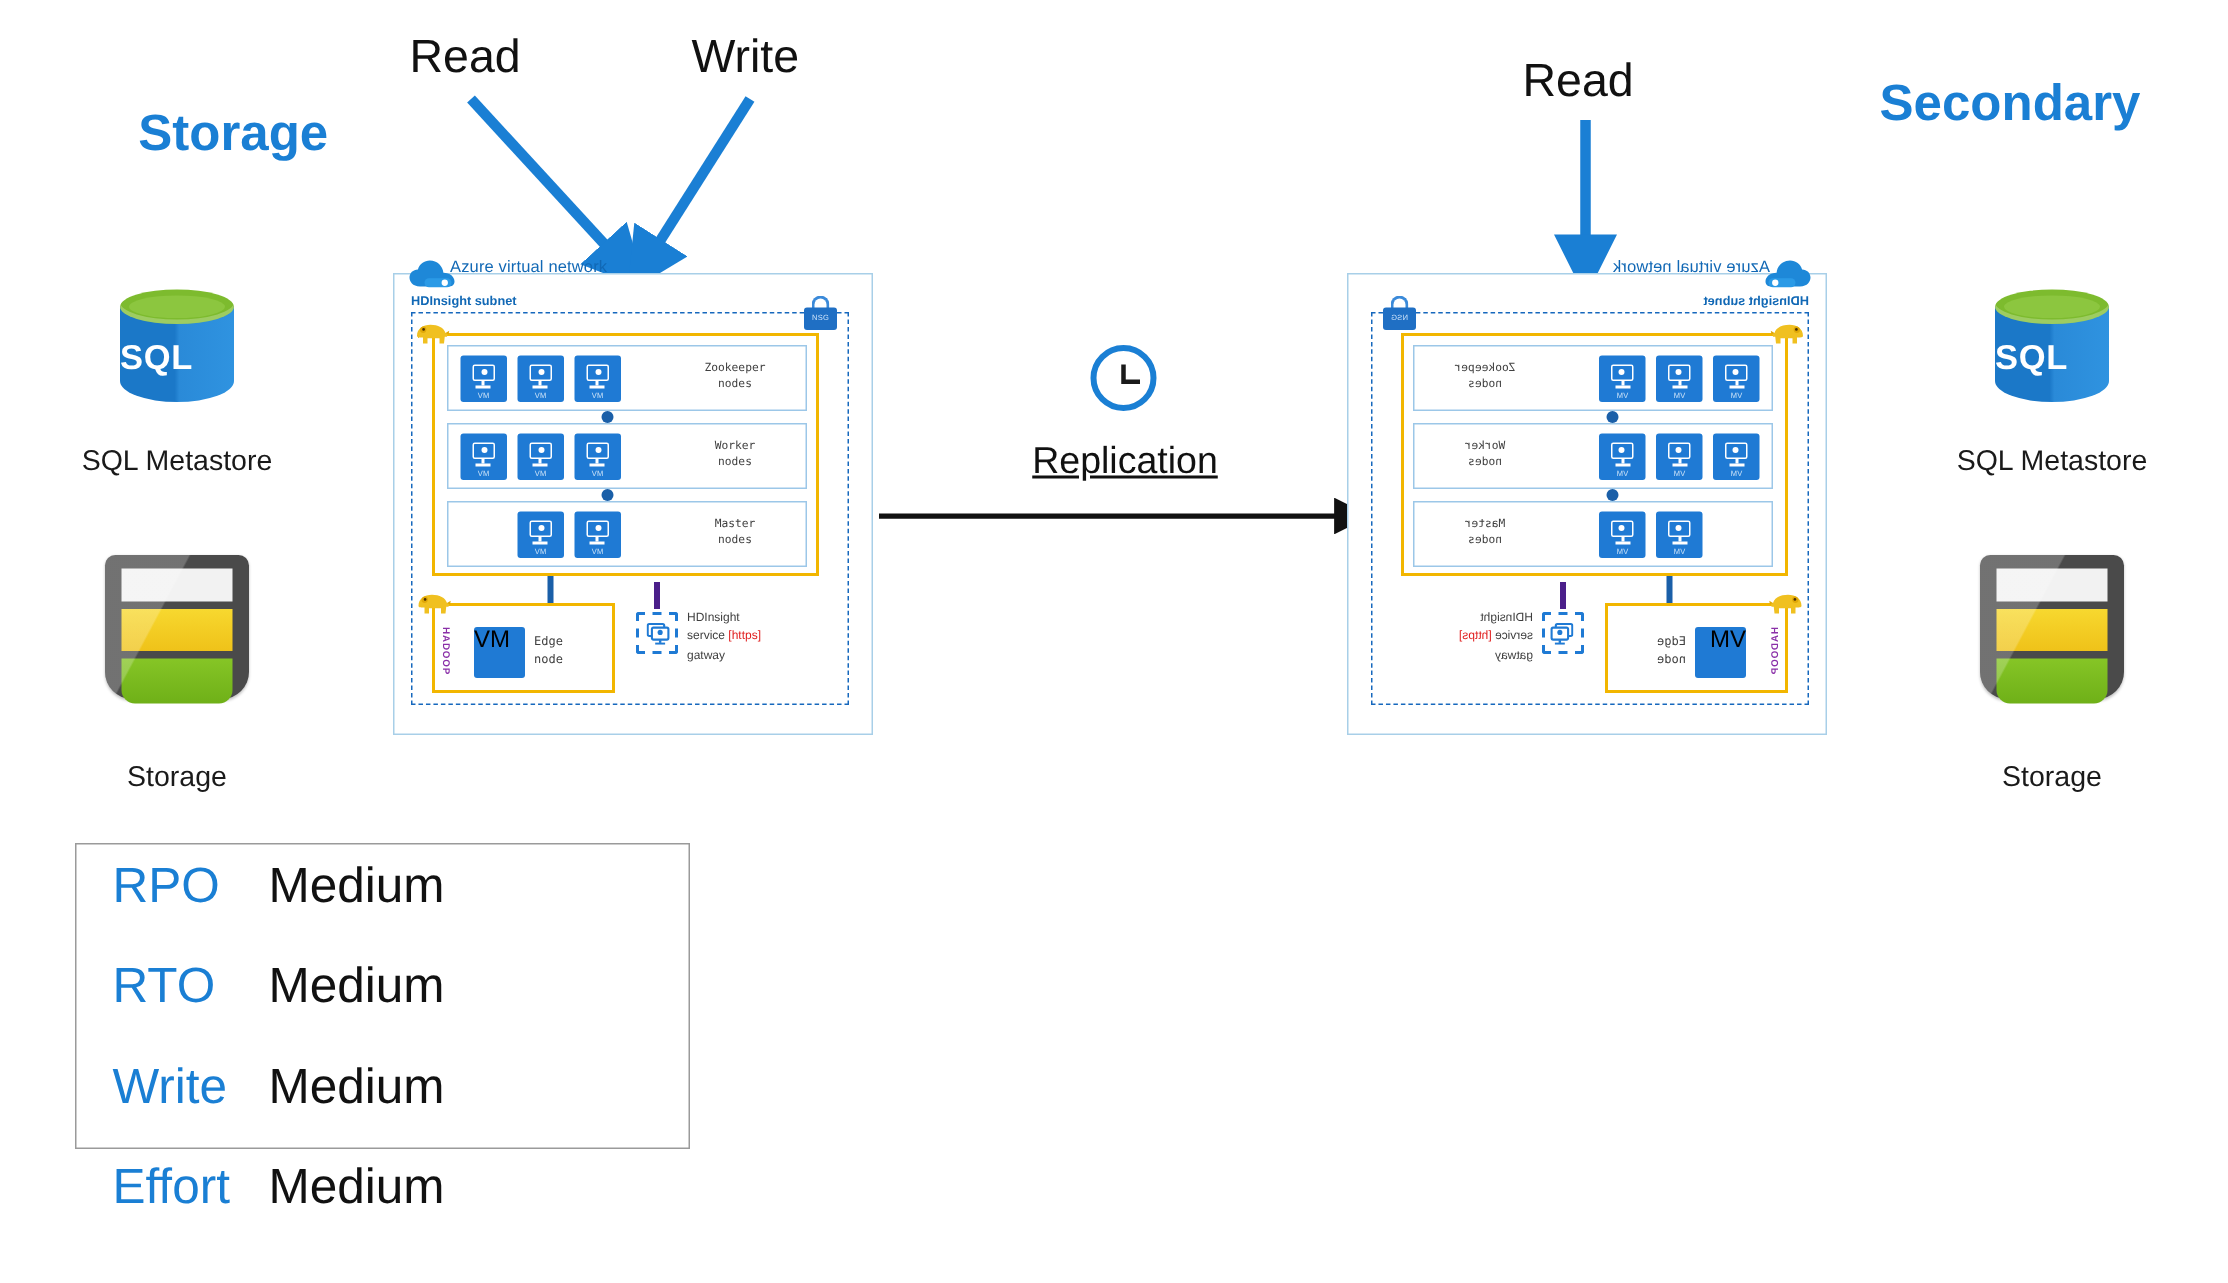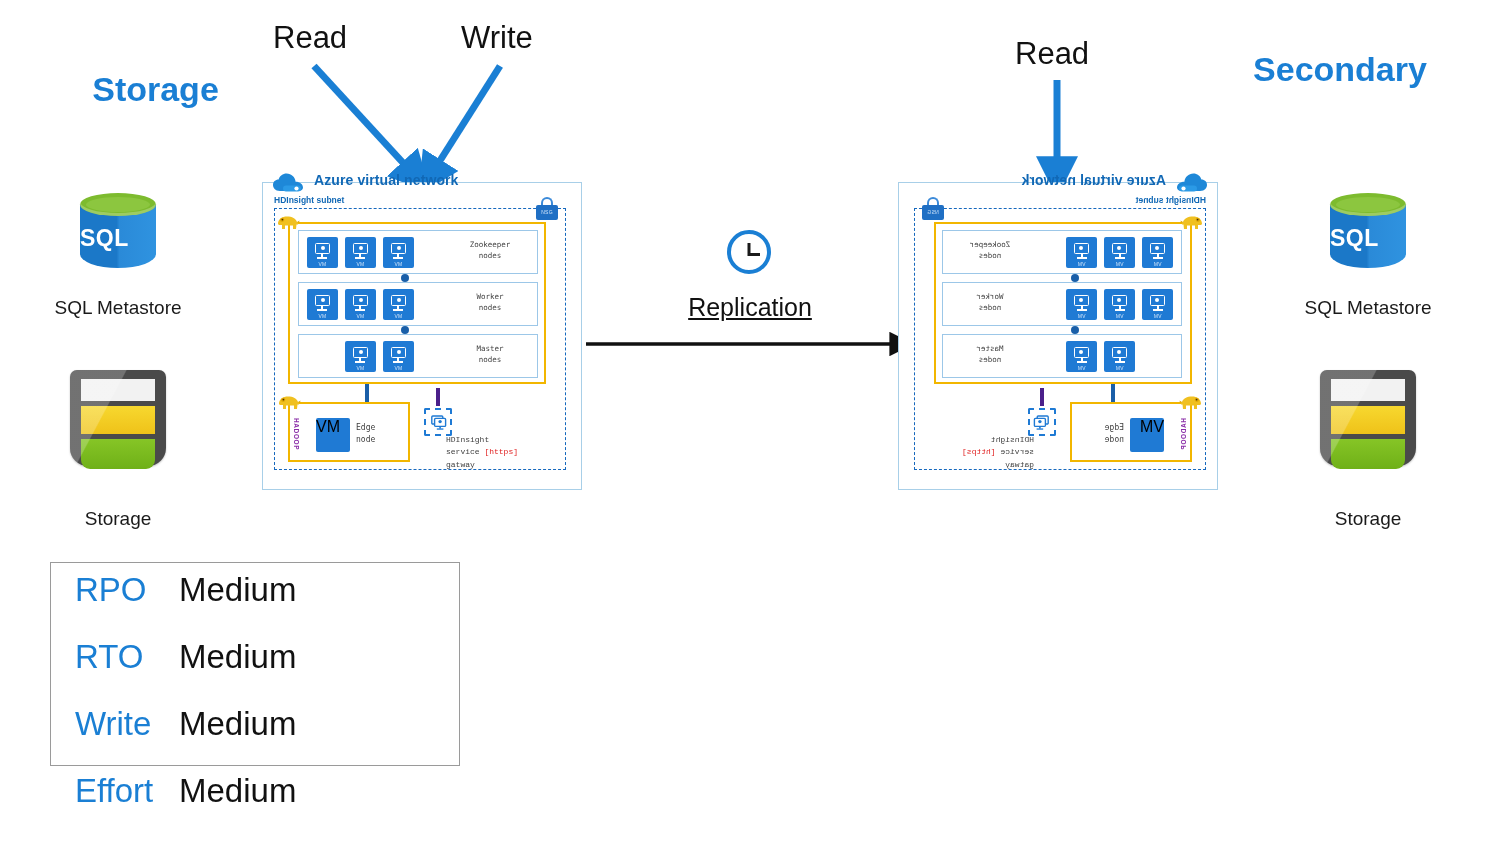--- a/index.html
+++ b/index.html
@@ -85,21 +85,21 @@
 
   
   .cluster{position:absolute;width:330px;height:320px;}
   .cluster.mirrored{transform:scaleX(-1);}
 
   .vnet-box{
     position:absolute;left:10px;top:12px;width:320px;height:308px;
     border:1.5px solid #a8cfe8;box-sizing:border-box;background:#fff;
   }
   .vnet-label{
-    position:absolute;left:62px;top:2px;font-size:14px;font-weight:700;
+    position:absolute;left:48px;top:2px;font-size:11px;font-weight:400;
     color:#1168b5;white-space:nowrap;letter-spacing:.1px;
   }
   .cloud-ico{position:absolute;left:20px;top:3px;width:36px;height:22px;}
 
   .subnet-box{
     position:absolute;left:22px;top:38px;width:292px;height:262px;
     border:1.6px dashed #1668bd;box-sizing:border-box;
   }
   .subnet-label{
     position:absolute;left:22px;top:25px;font-size:8.5px;font-weight:700;
@@ -171,22 +171,22 @@
   .elephant{position:absolute;width:24px;height:17px;}
 
   .gateway{
     position:absolute;left:172px;top:238px;width:28px;height:28px;
     border:2.2px dashed #1f7ad4;box-sizing:border-box;border-radius:2px;
   }
   .gw-inner{
     position:absolute;left:5px;top:5px;width:16px;height:16px;
   }
   .gw-label{
-    position:absolute;left:194px;top:236px;font-size:8px;line-height:1.55;
-    color:#3f3f3f;white-space:nowrap;font-family:Liberation Mono, monospace;margin-top:28px;
+    position:absolute;left:206px;top:236px;font-size:8px;line-height:1.55;
+    color:#3f3f3f;white-space:nowrap;font-family:Liberation Sans, sans-serif;
   }
   .gw-label .https{color:#e02020;}
   .gw-arrow{position:absolute;left:184px;top:218px;width:4px;height:18px;background:#4b1f8a;}
 
   .edge-conn{position:absolute;left:113px;top:214px;width:4px;height:18px;background:#1a5fa8;}
 
   
   svg.ov{position:absolute;left:0;top:0;width:1485px;height:855px;pointer-events:none;}
 </style>
 </head>

